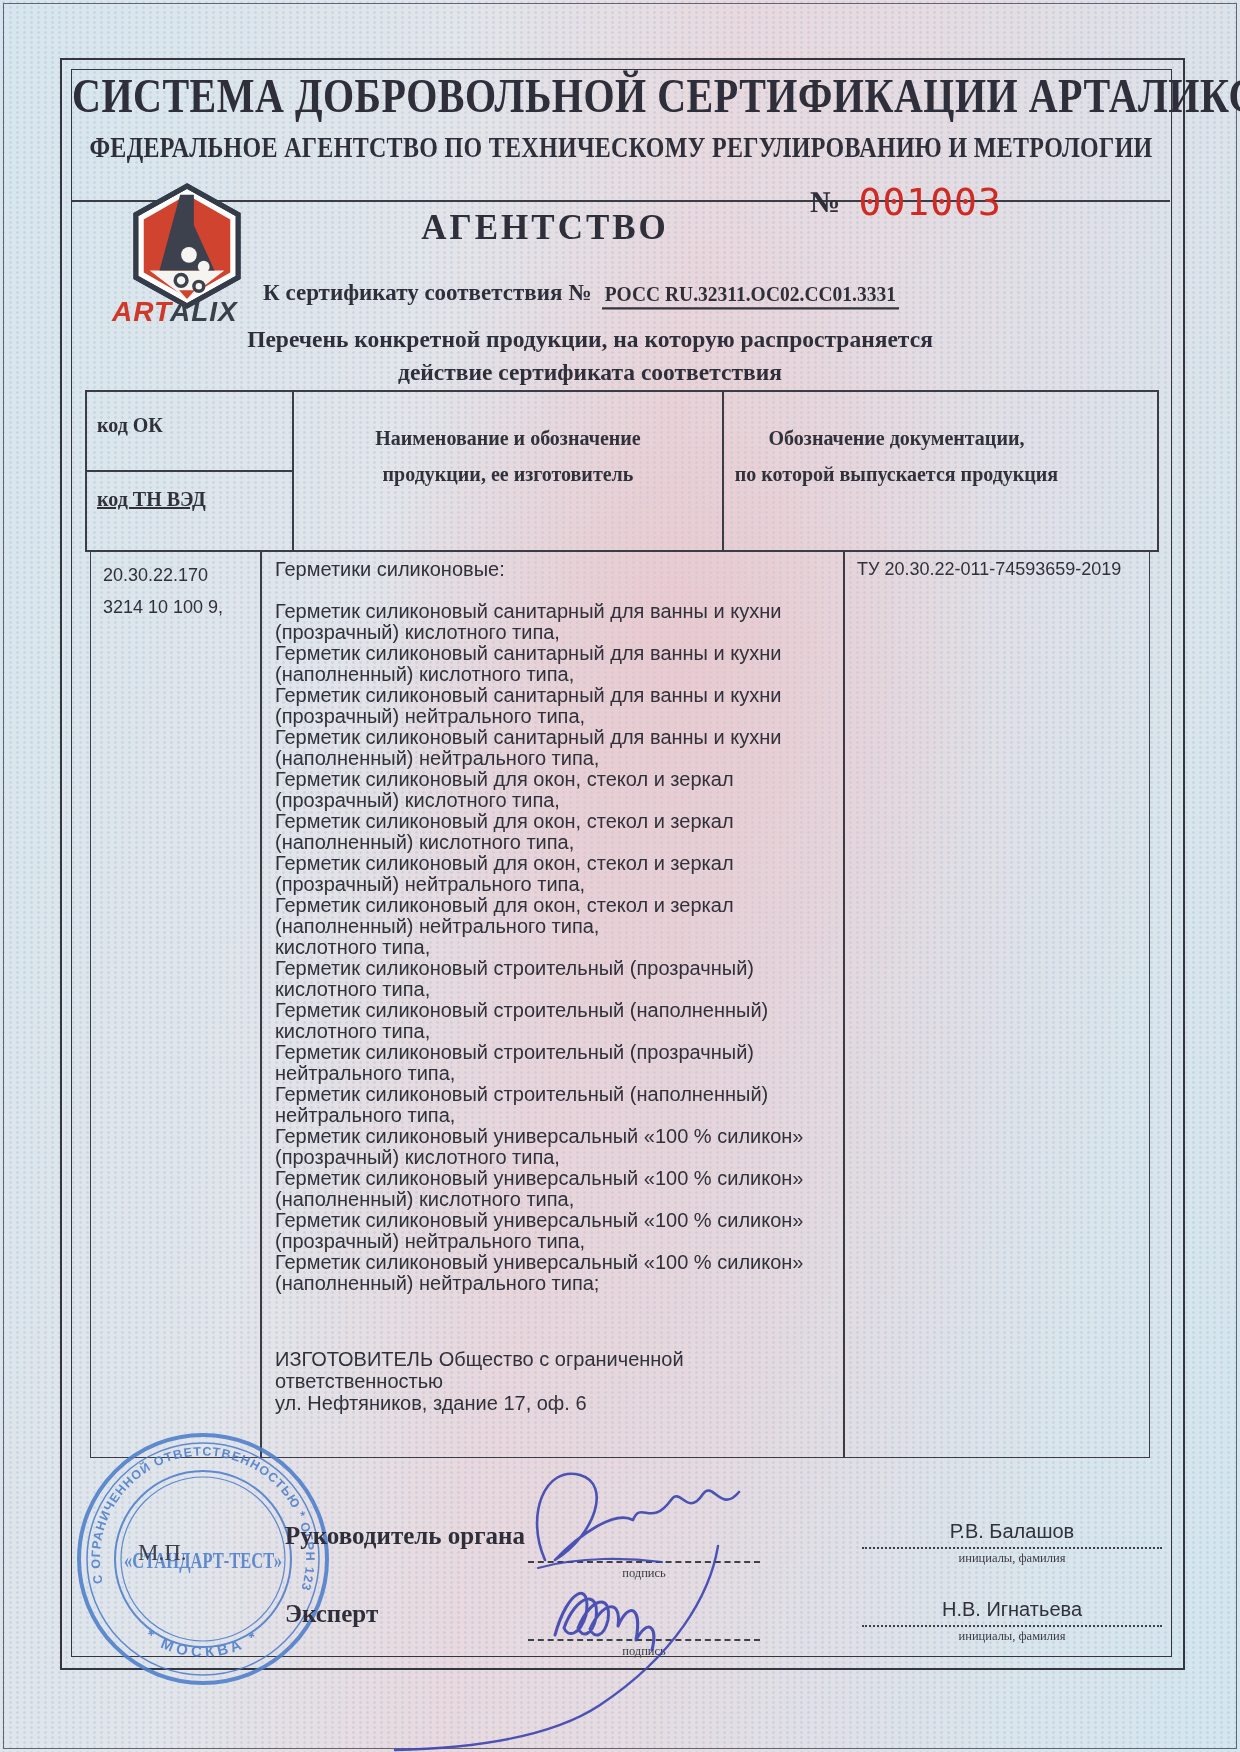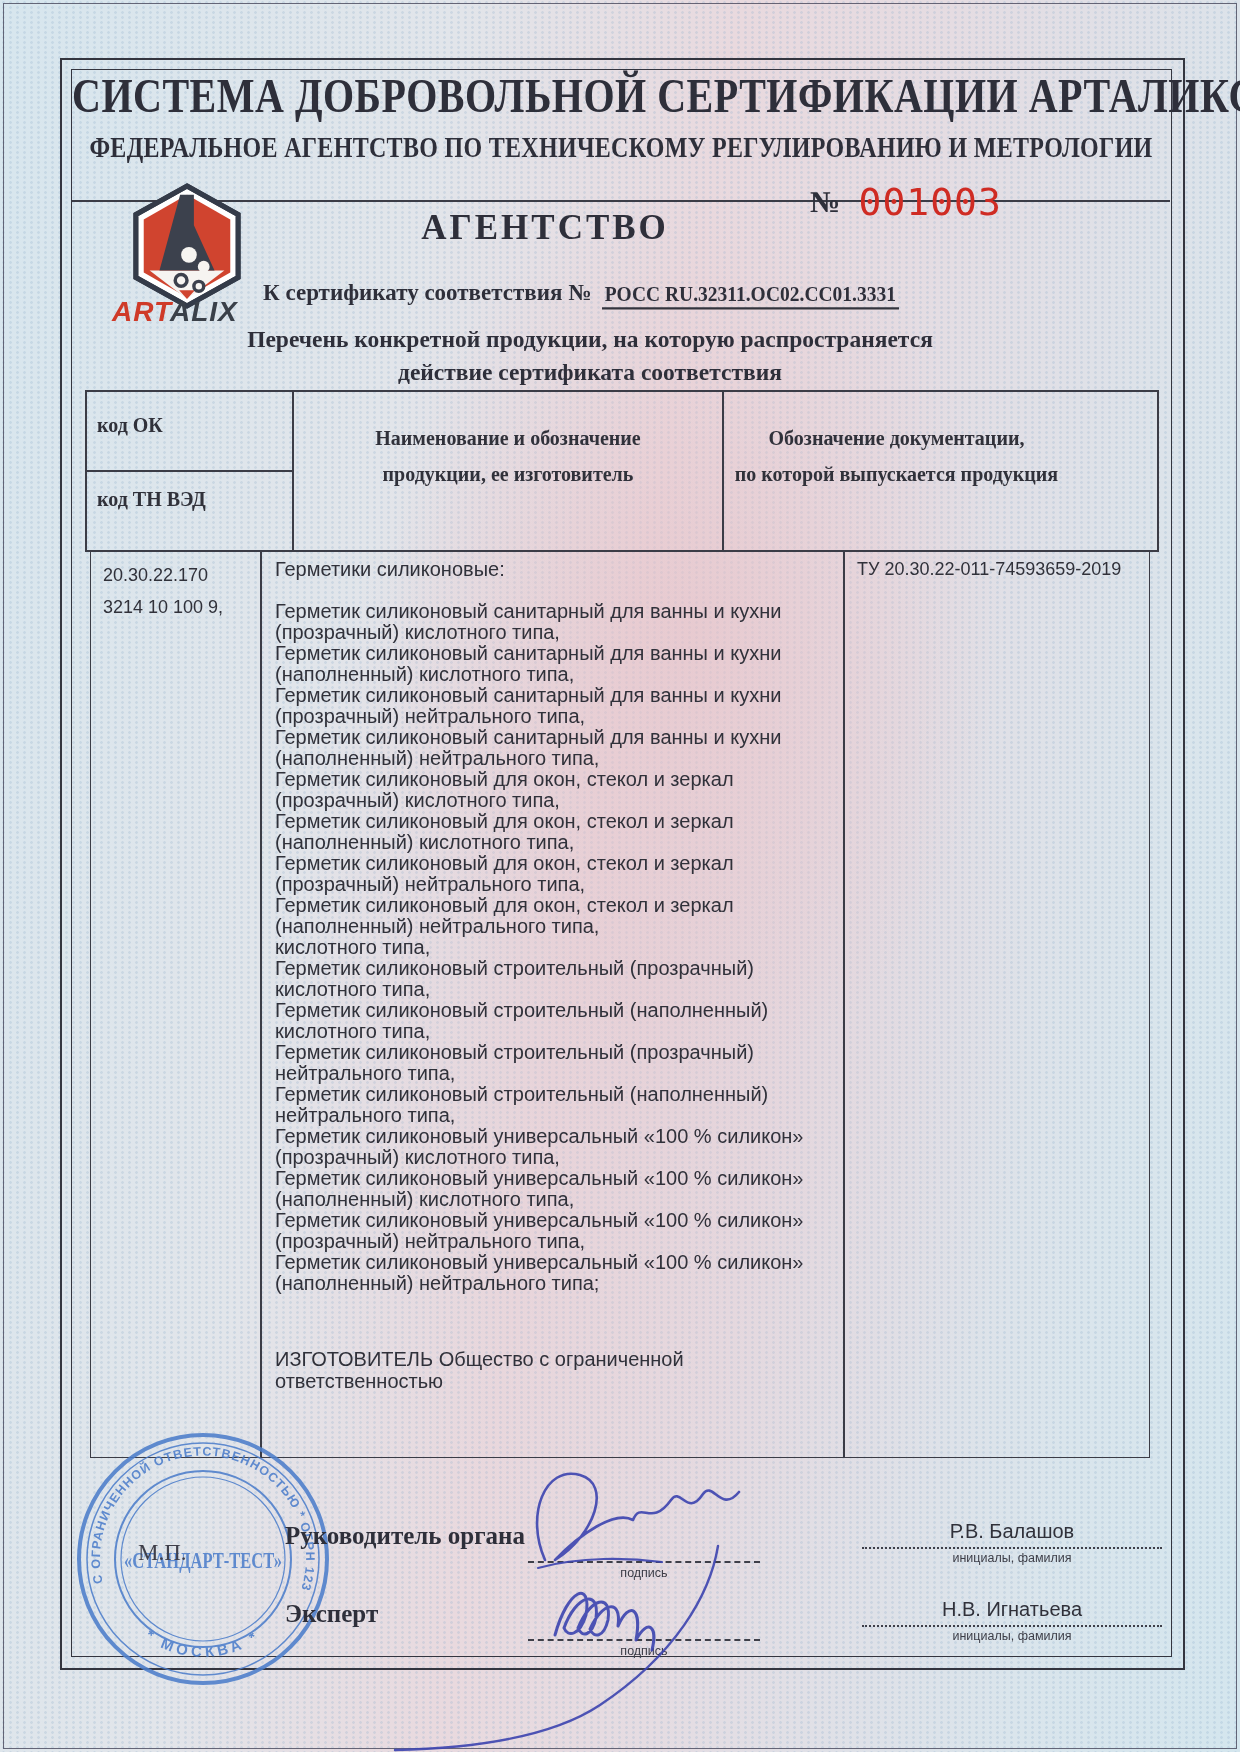--- a/index.html
+++ b/index.html
@@ -16,21 +16,21 @@
   .serif{font-family:"Liberation Serif","DejaVu Serif",serif;}
   .b{font-weight:bold;}
   .center{text-align:center;}
   .nowrap{white-space:nowrap;}
   .hline{position:absolute;background:#3b3c46;}
   .vline{position:absolute;background:#3b3c46;}
   .tall{display:inline-block;transform:scaleY(1.22);transform-origin:center;}
   .lineheight-body{line-height:21px;font-size:20px;}
   .dash-line{border-bottom:2px dashed #3e3f49;}
   .dot-line{border-bottom:2px dotted #3e3f49;}
-  .small-label{font-size:12.5px;color:#3c3d47;}
+  .small-label{font-size:12.5px;color:#3c3d47;font-family:Liberation Serif, serif;}
   .sig-svg path{fill:none;stroke:#3f46b0;stroke-width:3;stroke-linecap:round;stroke-linejoin:round;opacity:.92;}
 </style>
 </head>
 <body>
 
 <div id="page">
 
   <div class="abs" style="left:3px;top:3px;width:1232px;height:1744px;border:1.5px solid rgba(70,70,90,.8);"></div>
 
   <div class="abs" style="left:60px;top:58px;width:1121px;height:1608px;border:2.5px solid #34353f;"></div>
@@ -73,21 +73,21 @@
   </div>
 
   <div class="abs serif b center nowrap" style="left:100px;top:326px;width:980px;font-size:23.5px;color:#2e2f3a;">Перечень конкретной продукции,  на которую распространяется</div>
   <div class="abs serif b center nowrap" style="left:100px;top:359px;width:980px;font-size:23.5px;color:#2e2f3a;">действие сертификата соответствия</div>
 
   <div class="abs" style="left:85px;top:390px;width:1070px;height:158px;border:2px solid #3b3c46;">
     <div class="vline" style="left:205px;top:0;width:2px;height:158px;"></div>
     <div class="vline" style="left:635px;top:0;width:2px;height:158px;"></div>
     <div class="hline" style="left:0;top:78px;width:205px;height:2px;"></div>
     <div class="abs serif b" style="left:10px;top:22px;font-size:20px;">код ОК</div>
-    <div class="abs serif b" style="left:10px;top:96px;font-size:20px;">код ТН ВЭД</div>
+    <div class="abs serif b" style="left:10px;top:96px;font-size:20px;text-decoration:underline;">код ТН ВЭД</div>
     <div class="abs serif b center" style="left:207px;top:28px;width:428px;font-size:20px;line-height:36px;">
       <div>Наименование и обозначение</div>
       <div>продукции, ее изготовитель</div>
     </div>
     <div class="abs serif b center" style="left:637px;top:28px;width:345px;font-size:20px;line-height:36px;">
       <div>Обозначение документации,</div>
       <div>по которой выпускается продукция</div>
     </div>
   </div>
 
@@ -130,20 +130,21 @@
           <div>(прозрачный) кислотного типа,</div>
           <div>Герметик силиконовый универсальный «100 % силикон»</div>
           <div>(наполненный) кислотного типа,</div>
           <div>Герметик силиконовый универсальный «100 % силикон»</div>
           <div>(прозрачный) нейтрального типа,</div>
           <div>Герметик силиконовый универсальный «100 % силикон»</div>
           <div>(наполненный) нейтрального типа;</div>
         </div>
       <div style="margin-top:54px;line-height:22px;">
           <div>ИЗГОТОВИТЕЛЬ Общество с ограниченной ответственностью</div>
+          <div>ул. Нефтяников, здание 17, оф. 6</div>
         </div>
     </div>
     <div class="abs" style="left:766px;top:7px;width:285px;font-size:18px;">ТУ 20.30.22-011-74593659-2019</div>
   </div>
 
   <svg class="abs" style="left:70px;top:1422px;opacity:.88;" width="268" height="280" viewBox="0 0 268 280">
     <defs>
       <path id="arcTop" d="M 34,165 A 103,103 0 1 1 232,165" fill="none"></path>
       <path id="arcBottom" d="M 45,180 A 98,98 0 0 0 221,180" fill="none"></path>
     </defs>

